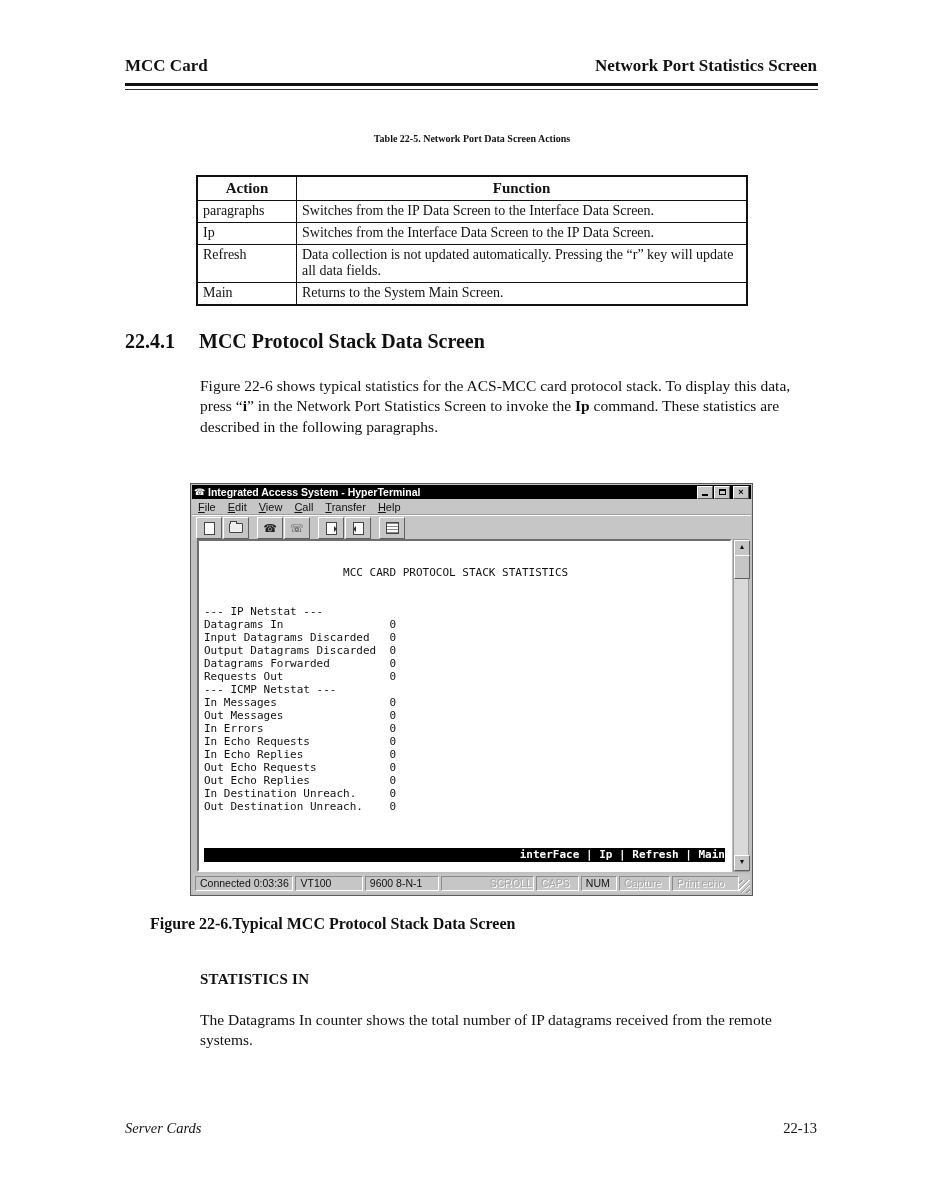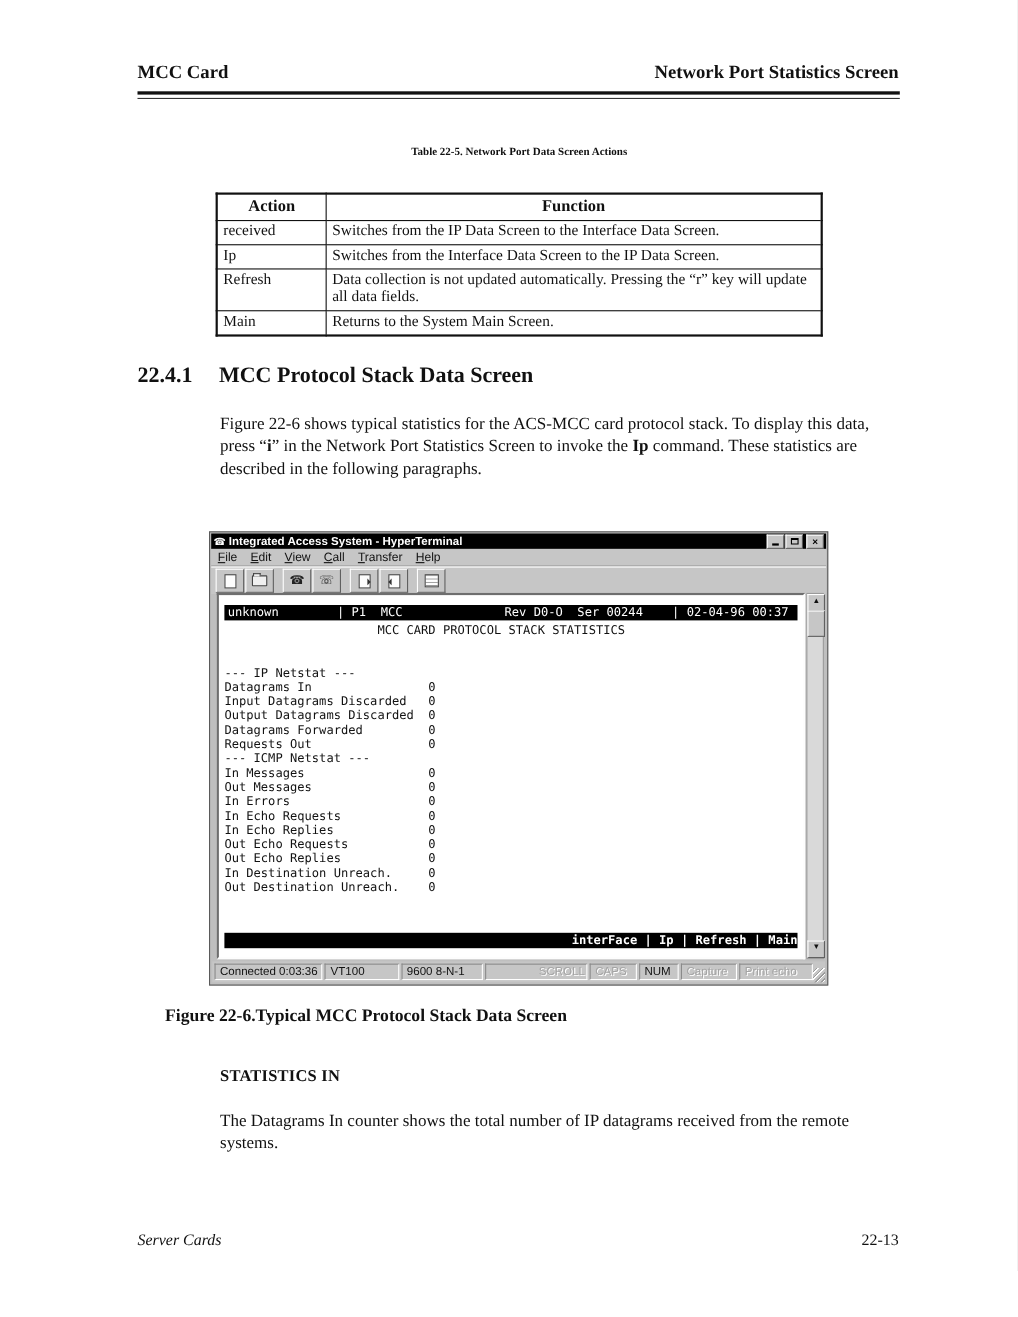--- a/index.html
+++ b/index.html
@@ -112,21 +112,21 @@
   <div class="head-rule-thin"></div>
 
   <div class="tbl-title">Table 22-5. Network Port Data Screen Actions</div>
   <table class="tbl">
     <tbody>
         <tr>
       <th class="col-action">Action</th>
       <th>Function</th>
     </tr>
     <tr>
-      <td>received</td>
+      <td>paragraphs</td>
       <td>Switches from the IP Data Screen to the Interface Data Screen.</td>
     </tr>
     <tr>
       <td>Ip</td>
       <td>Switches from the Interface Data Screen to the IP Data Screen.</td>
     </tr>
     <tr>
       <td>Refresh</td>
       <td>Data collection is not updated automatically. Pressing the “r” key will update all data fields.</td>
     </tr>
@@ -185,21 +185,20 @@
       <span class="tbtn">
           <span class="ic-recv"></span>
         </span>
       <span class="tb-gap"></span>
       <span class="tbtn">
           <span class="ic-props"></span>
         </span>
     </div>
 
     <div class="console">
-      <div class="con-status">unknown        | P1  MCC              Rev D0-O  Ser 00244    | 02-04-96 00:37</div>
       <pre class="con-body">                     MCC CARD PROTOCOL STACK STATISTICS
 
 
 --- IP Netstat ---
 Datagrams In                0
 Input Datagrams Discarded   0
 Output Datagrams Discarded  0
 Datagrams Forwarded         0
 Requests Out                0
 --- ICMP Netstat ---

